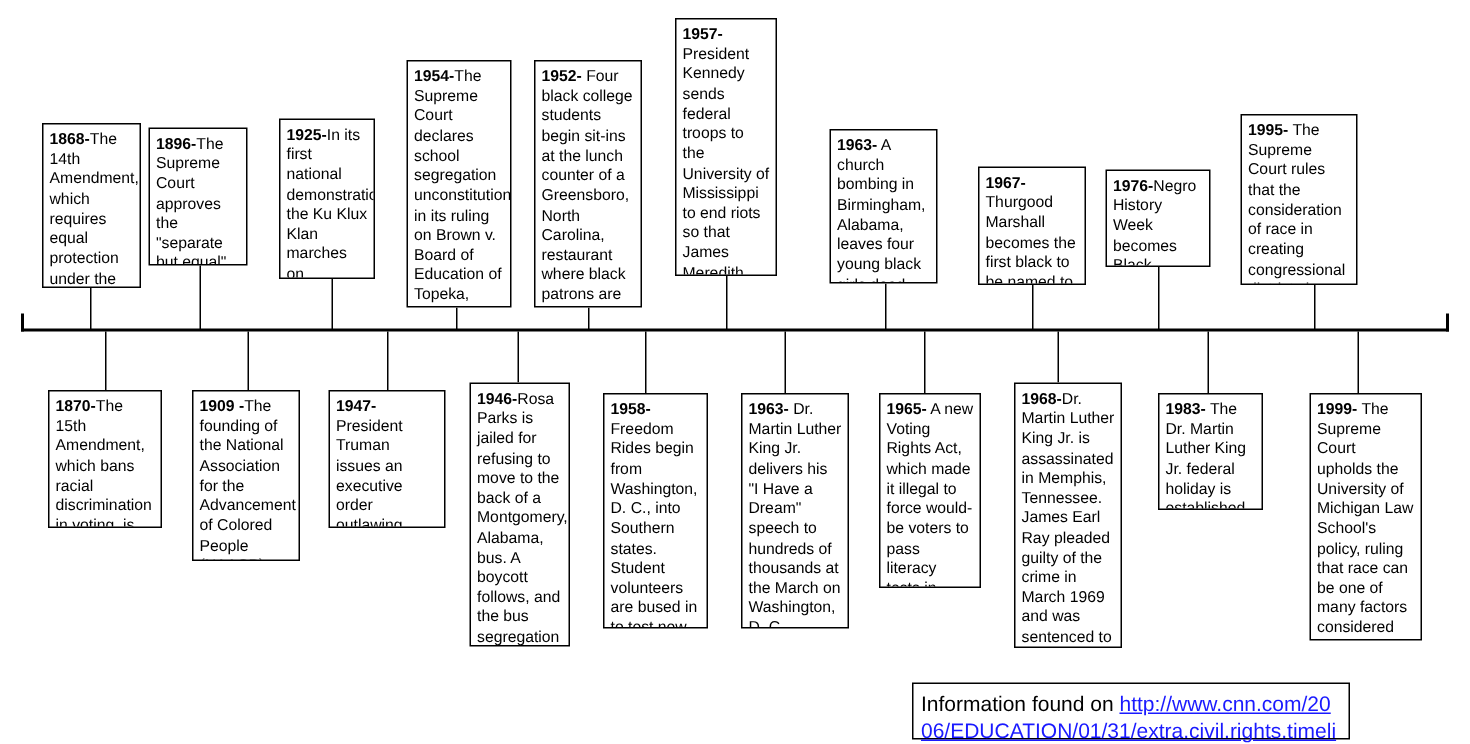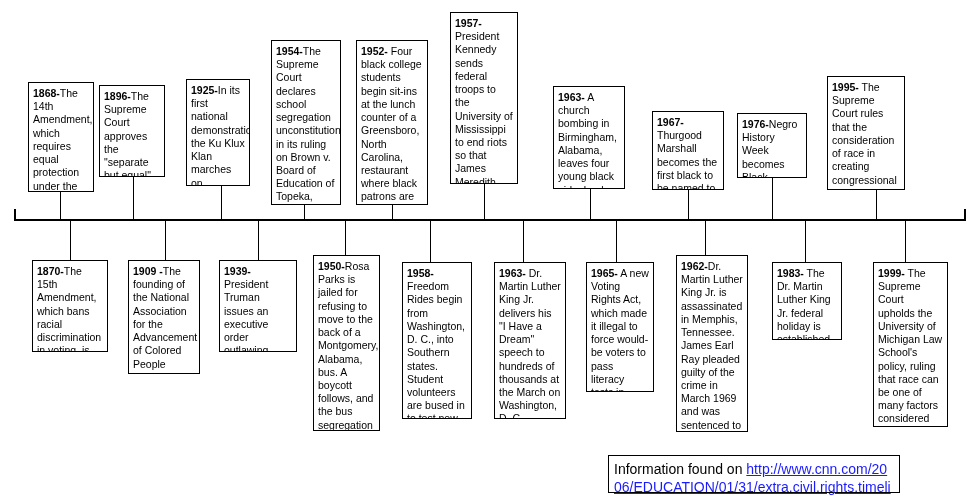--- a/index.html
+++ b/index.html
@@ -130,41 +130,41 @@
 
   <div class="node" style="left:32px; top:260px; width:76px; height:92px;">
     <b>1870-</b><span>The 15th Amendment, which bans racial discrimination in voting, is ratified.</span>
   </div>
 
   <div class="node" style="left:128px; top:260px; width:72px; height:114px;">
     <b>1909 -</b><span>The founding of the National Association for the Advancement of Colored People (NAACP).</span>
   </div>
 
   <div class="node" style="left:219px; top:260px; width:78px; height:92px;">
-    <b>1939-</b><span>President Truman issues an executive order outlawing segregation in the U.S. military.</span>
+    <b>1947-</b><span>President Truman issues an executive order outlawing segregation in the U.S. military.</span>
   </div>
 
   <div class="node" style="left:313px; top:255px; width:67px; height:176px;">
-    <b>1950-</b><span>Rosa Parks is jailed for refusing to move to the back of a Montgomery, Alabama, bus. A boycott follows, and the bus segregation ordinance is declared unconstitutional.</span>
+    <b>1946-</b><span>Rosa Parks is jailed for refusing to move to the back of a Montgomery, Alabama, bus. A boycott follows, and the bus segregation ordinance is declared unconstitutional.</span>
   </div>
 
   <div class="node" style="left:402px; top:262px; width:70px; height:157px;">
     <b>1958-</b><span> Freedom Rides begin from Washington, D. C., into Southern states. Student volunteers are bused in to test new laws prohibiting segregation.</span>
   </div>
 
   <div class="node" style="left:494px; top:262px; width:72px; height:157px;">
     <b>1963-</b><span> Dr. Martin Luther King Jr. delivers his "I Have a Dream" speech to hundreds of thousands at the March on Washington, D. C.</span>
   </div>
 
   <div class="node" style="left:586px; top:262px; width:68px; height:130px;">
     <b>1965-</b><span> A new Voting Rights Act, which made it illegal to force would-be voters to pass literacy tests in order to vote, is signed.</span>
   </div>
 
   <div class="node" style="left:676px; top:255px; width:72px; height:177px;">
-    <b>1962-</b><span>Dr. Martin Luther King Jr. is assassinated in Memphis, Tennessee. James Earl Ray pleaded guilty of the crime in March 1969 and was sentenced to 99 years in prison.</span>
+    <b>1968-</b><span>Dr. Martin Luther King Jr. is assassinated in Memphis, Tennessee. James Earl Ray pleaded guilty of the crime in March 1969 and was sentenced to 99 years in prison.</span>
   </div>
 
   <div class="node" style="left:772px; top:262px; width:70px; height:78px;">
     <b>1983-</b><span> The Dr. Martin Luther King Jr. federal holiday is established.</span>
   </div>
 
   <div class="node" style="left:873px; top:262px; width:75px; height:165px;">
     <b>1999-</b><span> The Supreme Court upholds the University of Michigan Law School's policy, ruling that race can be one of many factors considered by colleges when selecting their students.</span>
   </div>
 

